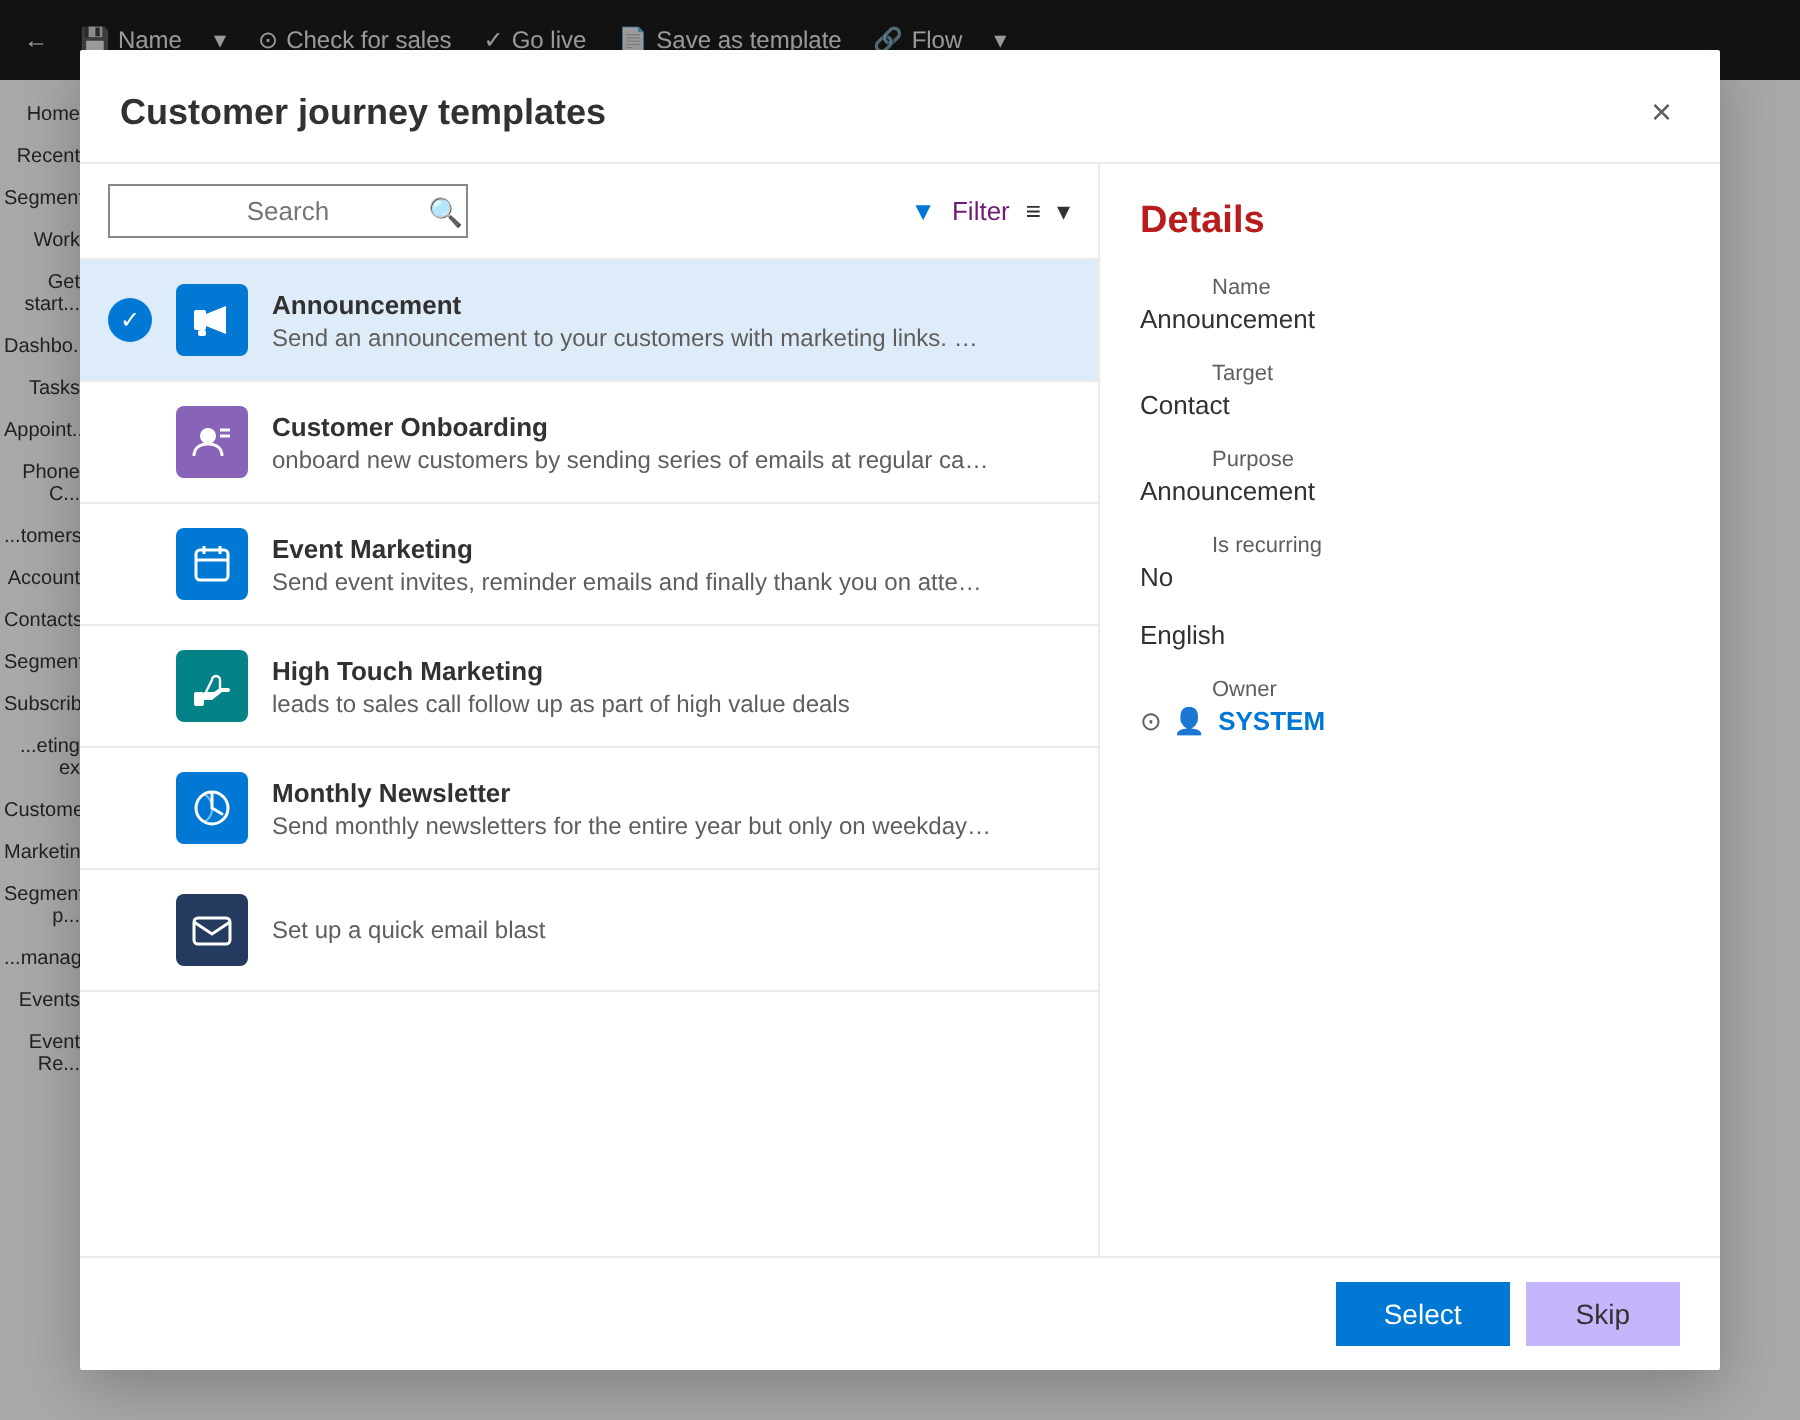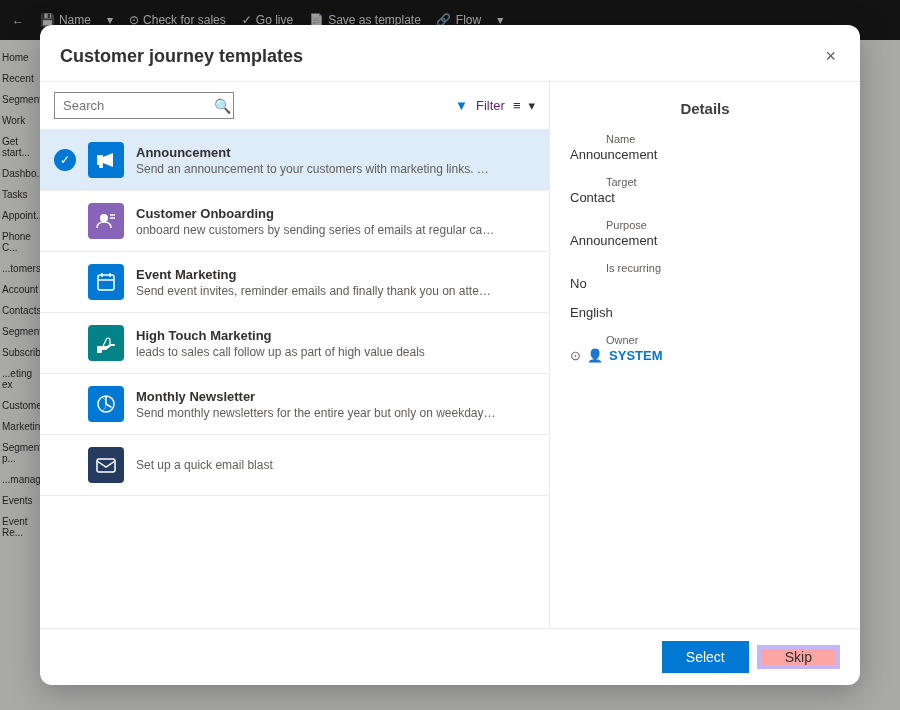--- a/index.html
+++ b/index.html
@@ -47,21 +47,21 @@
       display: flex;
       align-items: center;
       justify-content: center;
     }
 
     
     .modal {
       background: #fff;
       width: 820px;
       height: 660px;
-      border-radius: 12px;
+      border-radius: 1px;
       box-shadow: 0 8px 32px rgba(0,0,0,0.25);
       display: flex;
       flex-direction: column;
       position: relative;
     }
 
     .modal-header {
       display: flex;
       align-items: center;
       justify-content: space-between;
@@ -102,25 +102,26 @@
     .search-bar {
       padding: 10px 14px;
       display: flex;
       align-items: center;
       gap: 8px;
       border-bottom: 1px solid #edebe9;
     }
 
     .search-input {
       border: 1px solid #8a8886;
-      padding: 5px 8px;
+      padding: 5px 26px;
       font-size: 13px;
       width: 180px;
       outline: none;
       color: #323130;
+      text-align: center;
     }
 
     .filter-area {
       margin-left: auto;
       display: flex;
       align-items: center;
       gap: 8px;
       color: #0078d4;
       font-size: 13px;
       cursor: pointer;
@@ -194,25 +195,24 @@
     }
 
     
     .right-panel {
       flex: 1;
       padding: 18px 20px;
       overflow-y: auto;
     }
 
     .details-title {
-      font-size: 15px;
+      font-size: 19px;
       font-weight: 600;
-      color: #404040;
+      color: #b91c1c;
       margin-bottom: 16px;
-      text-align: center;
     }
 
     .detail-field {
       margin-bottom: 14px;
     }
 
     .detail-label {
       font-size: 11px;
       color: #605e5c;
       margin-bottom: 2px;
@@ -232,37 +232,36 @@
       font-size: 13px;
     }
 
     
     .modal-footer {
       padding: 12px 20px;
       display: flex;
       justify-content: flex-end;
       gap: 8px;
       border-top: 1px solid #edebe9;
-      align-items: center;
     }
 
     .btn-select {
       background: #0078d4;
       color: #fff;
       border: none;
       padding: 8px 24px;
       font-size: 14px;
       cursor: pointer;
       font-weight: 400;
     }
 
     .btn-skip {
-      background: #fca5a5;
-      color: #323130;
-      border: 4px solid #c4b5fd;
+      background: #c4b5fd;
+      color: #323130;
+      border: 1px solid #c4b5fd;
       padding: 0 24px;
       font-size: 14px;
       cursor: pointer;
     }
 
     
     .bg-sidebar {
       position: absolute;
       left: 0;
       top: 40px;
@@ -272,21 +271,21 @@
       display: flex;
       flex-direction: column;
       padding-top: 8px;
       gap: 2px;
     }
 
     .bg-sidebar-item {
       font-size: 10px;
       color: #323130;
       padding: 4px 2px;
-      text-align: left;
+      text-align: right;
     }
   </style>
 </head>
 <body>
 
 <div class="app-bg">
   <div class="app-header">
     <span class="app-header-btn">← </span>
     <span class="app-header-btn">💾 <span>Name</span></span>
     <span class="app-header-btn">▾</span>

